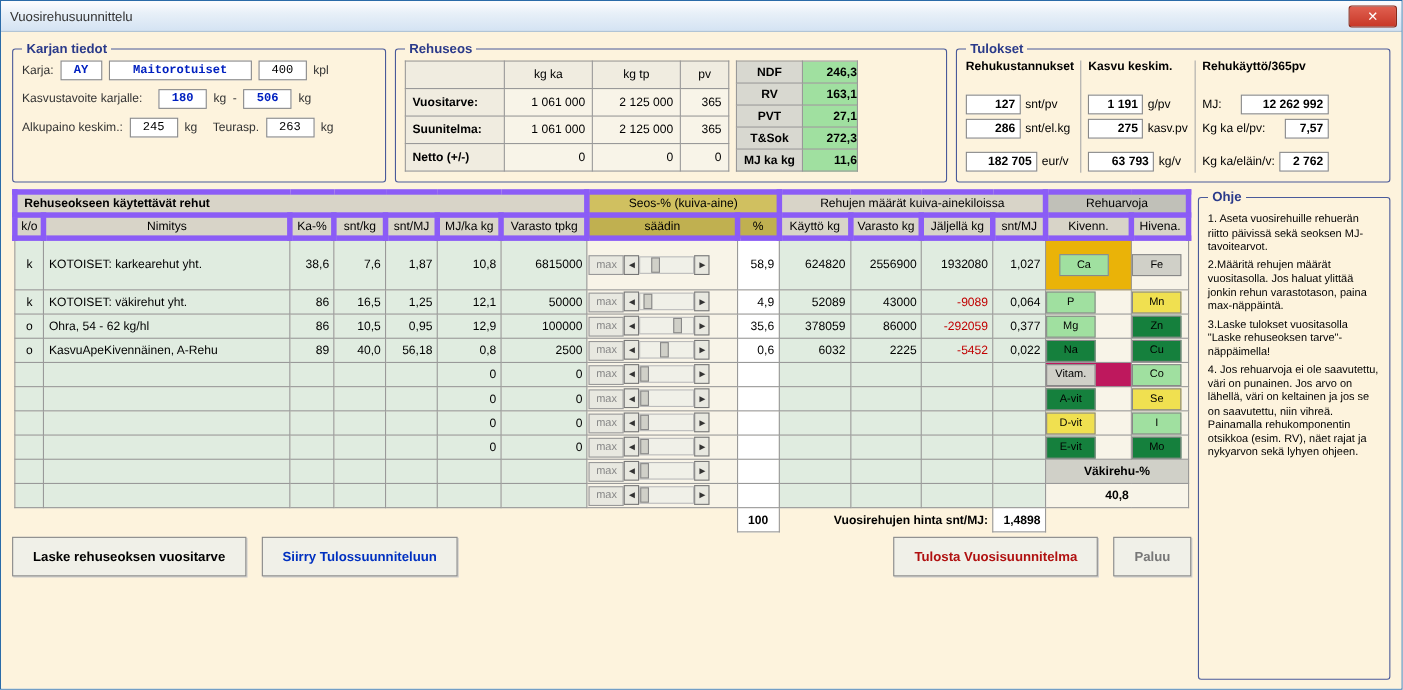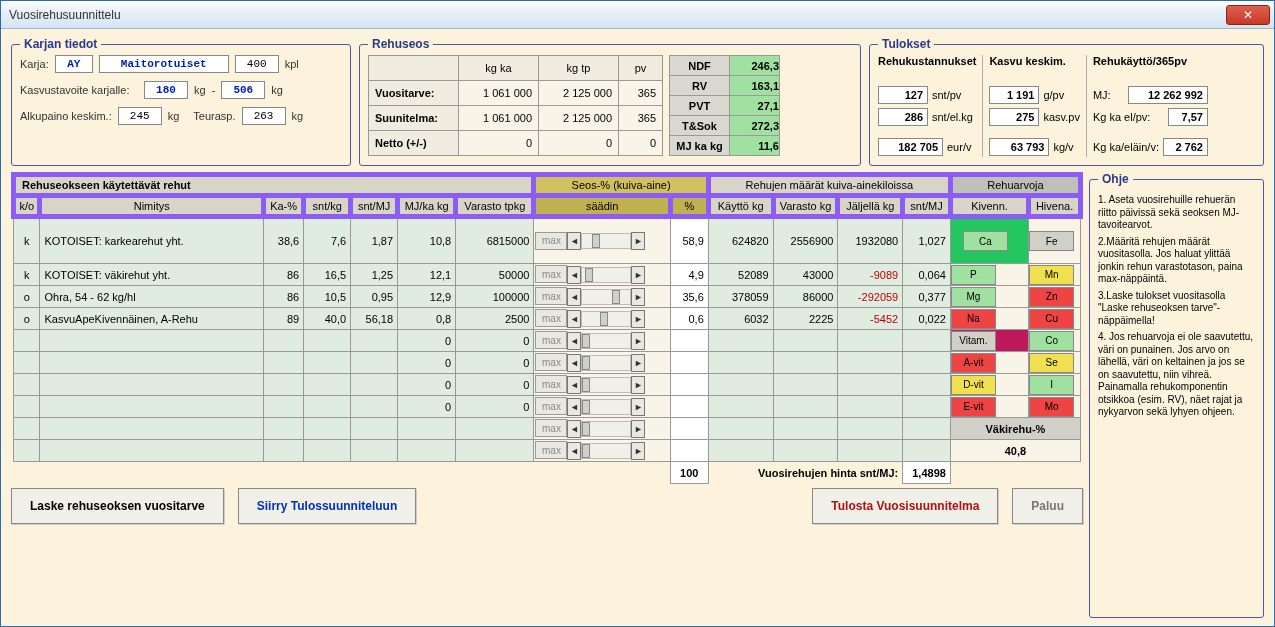--- a/index.html
+++ b/index.html
@@ -46,21 +46,21 @@
 .rehumaara-hdr { background: #d8d4c8 !important; font-weight: normal; }
 .rehuarvot-hdr { background: #c0c0b8 !important; }
 .max-btn { background: #e8e8e0; border: 1px solid #999; width: 32px; height: 18px; font-size: 10px; color: #888; cursor: pointer; display: inline-flex; align-items: center; justify-content: center; }
 .arrow-btn { background: #e8e8e0; border: 1px solid #777; width: 14px; height: 18px; font-size: 9px; cursor: pointer; display: inline-flex; align-items: center; justify-content: center; color: #333; }
 .slider-track { display: inline-block; width: 50px; height: 16px; background: #f0f0e8; border: 1px solid #bbb; position: relative; vertical-align: middle; }
 .slider-thumb { position: absolute; width: 8px; height: 14px; background: #d0d0c8; border: 1px solid #888; top: 0; }
 .neg { color: #c00000; }
 .nutri-btn { width: 45px; height: 20px; border: 1px solid #888; font-size: 10px; display: flex; align-items: center; justify-content: center; cursor: pointer; }
 .g-green { background: #a0e0a0; }
 .g-yellow { background: #f0e050; }
-.g-red { background: #ef4444; }
+.g-red { background: #15803d; }
 .g-gray { background: #d0d0c8; }
 .ohje-box { width: 175px; }
 .ohje-box p { font-size: 10px; margin: 4px 0; line-height: 1.25; }
 .bottom-buttons { display: flex; gap: 14px; padding: 4px 0; align-items: center; }
 .big-btn { border: 1px solid #888; background: #f0f0e8; height: 36px; padding: 0 18px; font-size: 12px; font-weight: bold; cursor: pointer; display: flex; align-items: center; box-shadow: 1px 1px 0 #ccc; }
 .btn-blue { color: #0030c0; }
 .btn-red { color: #b01010; }
 .btn-gray { color: #777; }
 .spacer { flex: 1; }
 .saadin-cell { background: #f8f4e8 !important; text-align: left !important; padding: 1px !important; white-space: nowrap; }
@@ -251,21 +251,21 @@
                 <td>7,6</td>
                 <td>1,87</td>
                 <td>10,8</td>
                 <td>6815000</td>
                 <td class="saadin-cell"><span class="max-btn">max</span><span class="arrow-btn">◄</span><span class="slider-track"><span class="slider-thumb" style="left:10px"></span></span><span class="arrow-btn">►</span></td>
                 <td style="background:#fff">58,9</td>
                 <td>624820</td>
                 <td>2556900</td>
                 <td class="">1932080</td>
                 <td>1,027</td>
-                <td style="padding:12px;background:#22c55e">
+                <td style="padding:12px;background:#eab308">
                   <div class="nutri-btn g-green">Ca</div>
                 </td>
                 <td style="padding:0;background:#f8f4e8">
                   <div class="nutri-btn g-gray">Fe</div>
                 </td>
               </tr>
               <tr>
                 <td class="ct">k</td>
                 <td class="lt">KOTOISET: väkirehut yht.</td>
                 <td>86</td>

